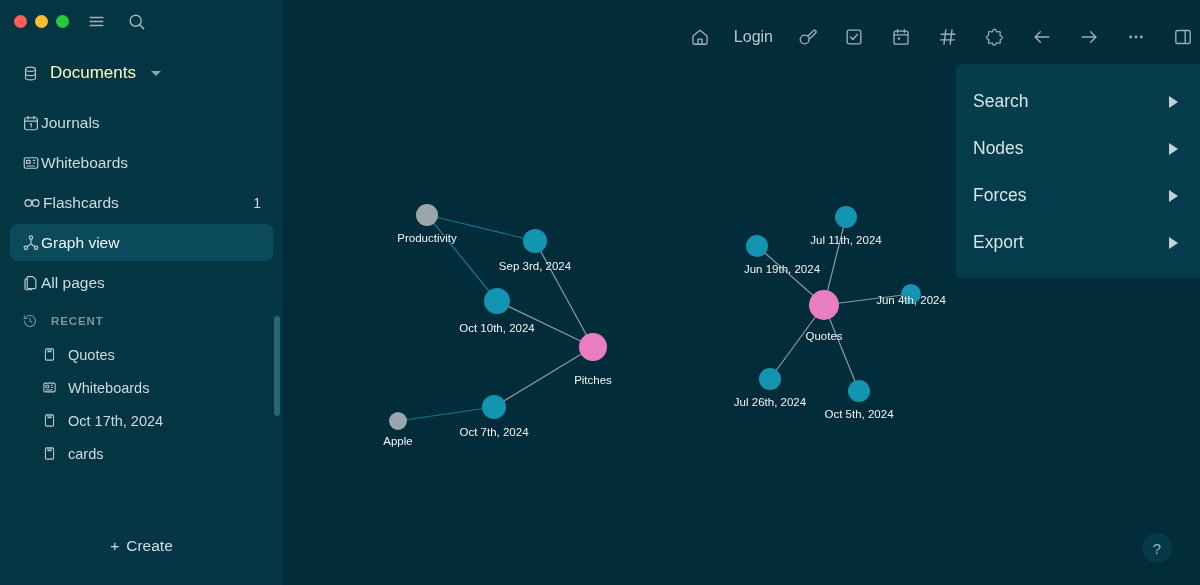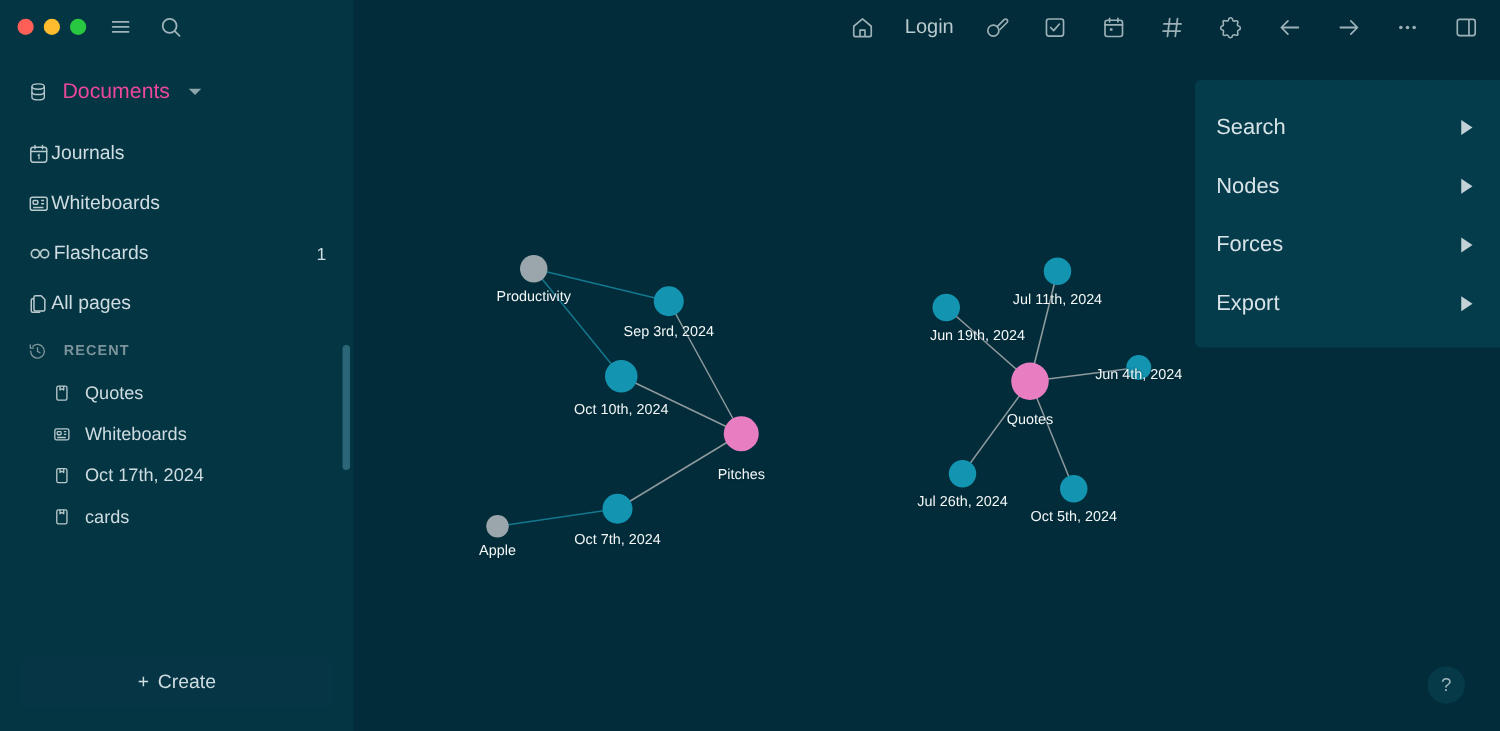--- a/index.html
+++ b/index.html
@@ -30,21 +30,21 @@
   .l-max   { background: #28c840; }
   .tb-icon {
     width: 26px; height: 26px; margin-left: 14px;
     display: flex; align-items: center; justify-content: center;
     color: #9fb3ba;
   }
   .tb-icon svg { display: block; }
 
   .doc-row {
     display: flex; align-items: center; gap: 11px;
-    height: 32px; margin: 14px 0 8px 22px; color: #ec4899;
+    height: 32px; margin: 14px 0 8px 22px; color: #fef9c3;
     font-size: 17px;
   }
   .doc-row .ico { color: #b4c5cb; display:flex; }
   .caret-sm { width: 0; height: 0; border-left: 5px solid transparent; border-right: 5px solid transparent; border-top: 5px solid #8fa5ad; margin-left: 4px; }
 
   .nav { padding: 4px 10px 0 10px; }
   .nav-item {
     display: flex; align-items: center; gap: 1px;
     height: 37px; padding: 0 12px; margin: 3px 0;
     border-radius: 7px; color: #cfdce1; font-size: 15.5px;
@@ -79,23 +79,23 @@
   .create-btn {
     height: 42px; border-radius: 9px; background: #063645;
     display: flex; align-items: center; justify-content: center;
     color: #cfdce1; font-size: 15.5px; gap: 7px;
   }
 
   
   #main { position: relative; flex: 1; height: 585px; background: #022c39; }
 
   #topbar {
-    position: absolute; top: 0; left: 0; right: 0; height: 43px;
+    position: absolute; top: 15px; left: 0; right: 0; height: 43px;
     display: flex; align-items: center; justify-content: flex-end;
-    gap: 4px; padding-right: 10px;
+    gap: 4px; 
   }
   .tr-item {
     height: 34px; min-width: 34px; padding: 0 6px;
     display: flex; align-items: center; justify-content: center;
     color: #9db1b8; font-size: 16px; margin-left: 9px;
   }
   .tr-item svg { display: block; }
   .tr-item.label { font-size: 16px; color: #b9cace; padding: 0 4px; }
 
   
@@ -200,20 +200,33 @@
           <svg width="20" height="20" viewBox="0 0 24 24" fill="none" stroke="currentColor" stroke-width="1.6">
             <circle cx="7.6" cy="12" r="3.9"></circle>
               <circle cx="16.4" cy="12" r="3.9"></circle>
           </svg>
         </span>
         <span>Flashcards</span>
         <span class="spacer"></span>
         <span class="badge">1</span>
       </div>
 
+      <div class="nav-item active">
+        <span class="ico">
+          <svg width="18" height="18" viewBox="0 0 24 24" fill="none" stroke="currentColor" stroke-width="1.6" stroke-linecap="round">
+            <circle cx="12" cy="4.8" r="2.3"></circle>
+              <circle cx="5.2" cy="18.4" r="2.3"></circle>
+              <circle cx="18.8" cy="18.4" r="2.3"></circle>
+            <path d="M12 7.1v6.3M12 13.4l-5.2 3.4M12 13.4l5.2 3.4"></path>
+          </svg>
+        </span>
+        <span>Graph view</span>
+        <span class="spacer"></span>
+        <span class="badge"></span>
+      </div>
 
       <div class="nav-item">
         <span class="ico">
           <svg width="18" height="18" viewBox="0 0 24 24" fill="none" stroke="currentColor" stroke-width="1.6" stroke-linejoin="round">
             <path d="M8.5 3.5h6l4 4v10.5a1.6 1.6 0 0 1-1.6 1.6H8.5a1.6 1.6 0 0 1-1.6-1.6V5.1A1.6 1.6 0 0 1 8.5 3.5z"></path>
             <path d="M6.9 6.6H5.6A1.6 1.6 0 0 0 4 8.2v11.2a1.6 1.6 0 0 0 1.6 1.6h8"></path>
           </svg>
         </span>
         <span>All pages</span>
         <span class="spacer"></span>

